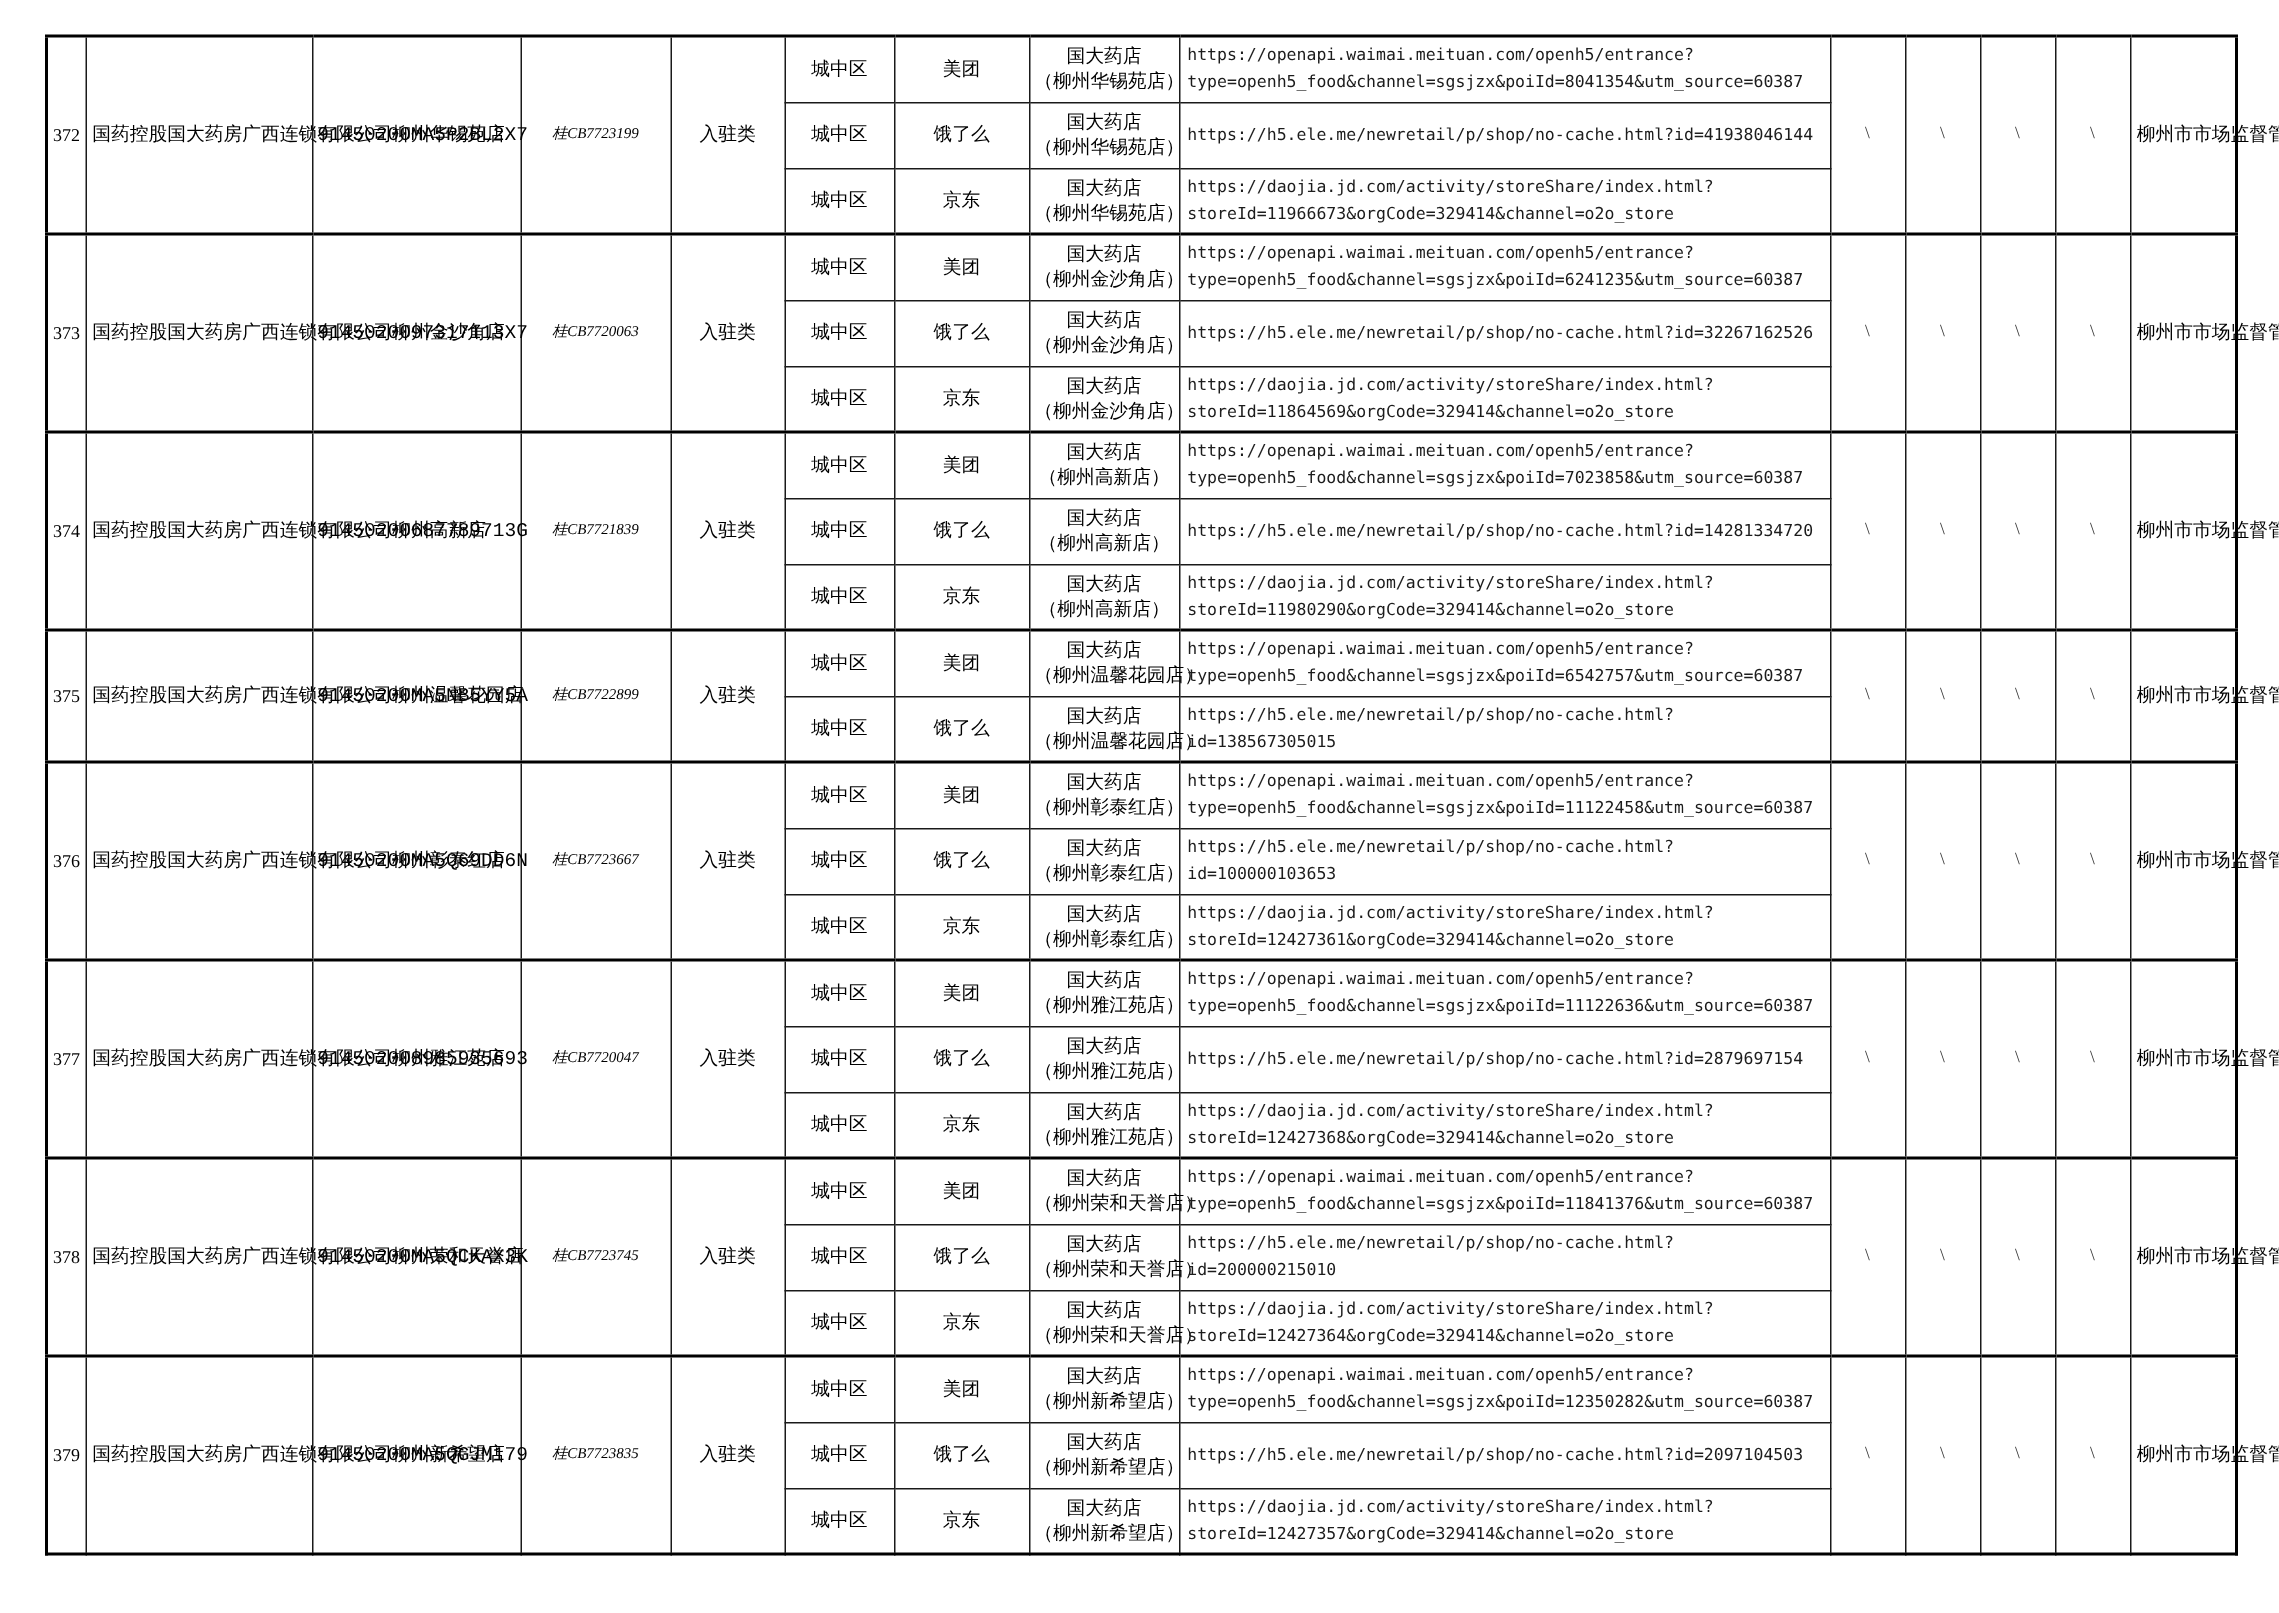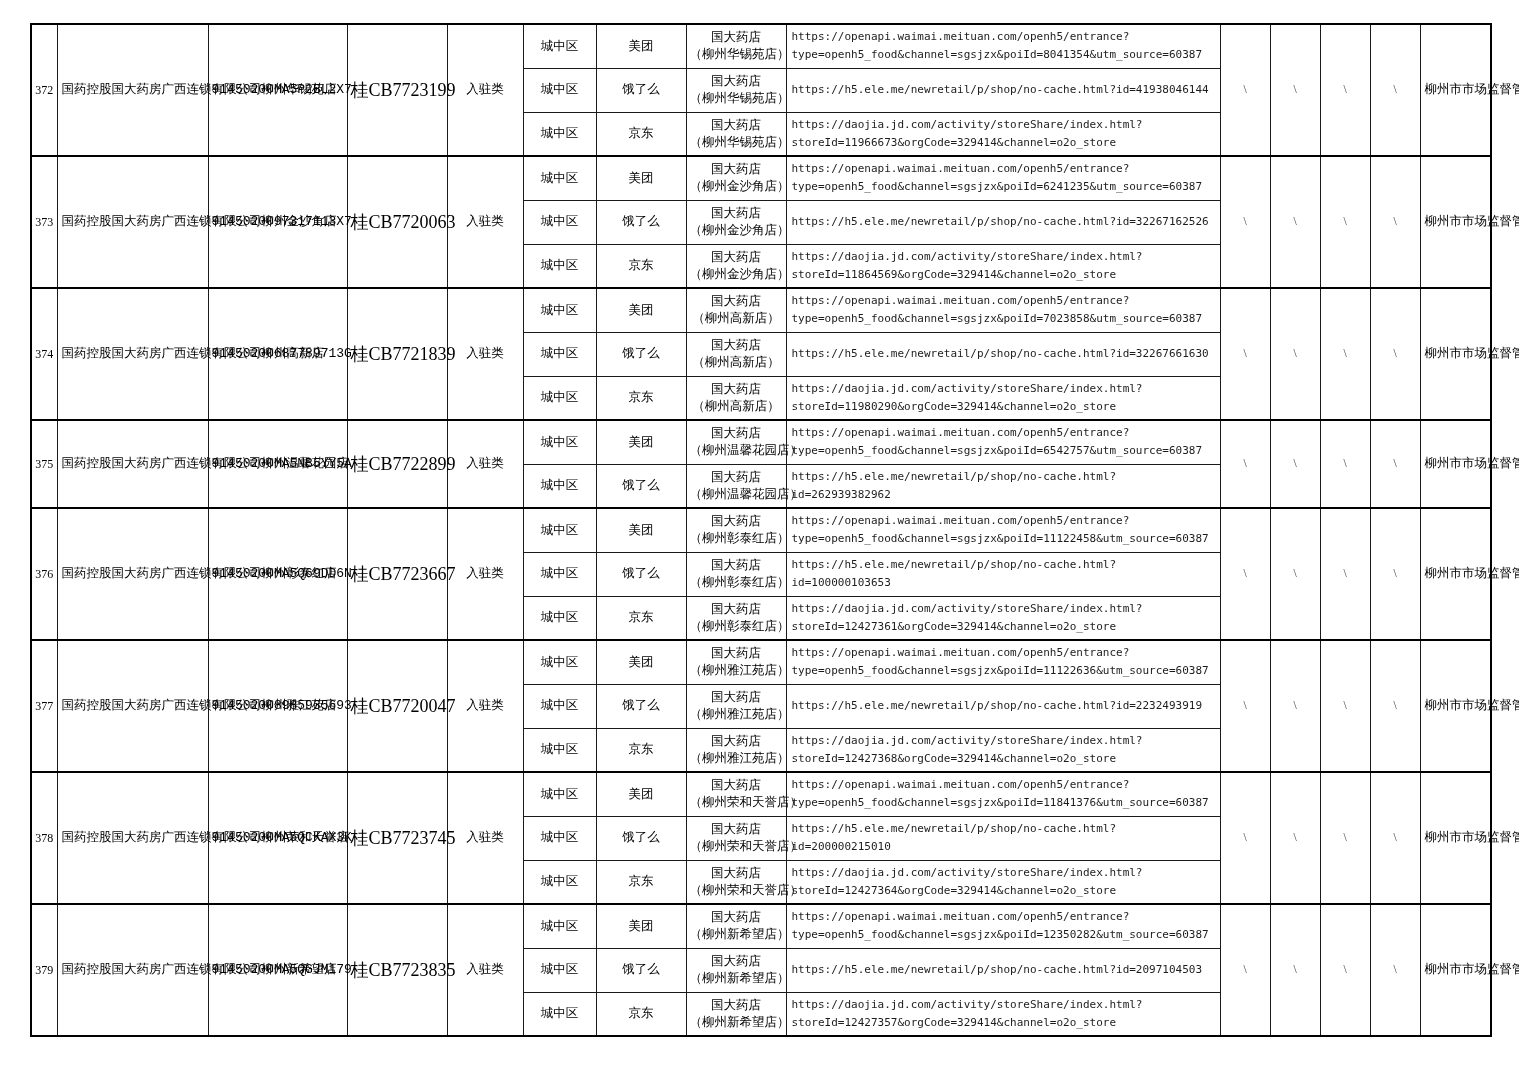--- a/index.html
+++ b/index.html
@@ -26,21 +26,21 @@
     vertical-align: middle;
     padding: 2px 3px;
     font-size: 12.5px;
     line-height: 1.38;
     word-break: keep-all;
   }
   tr.entity-first td { border-top: 2px solid #000; }
   .c-no      { font-size: 12px; padding: 0 1px; }
   .c-company { padding: 2px 4px; }
   .c-credit  { font-size: 13px; font-family: Liberation Mono, monospace; }
-  .c-license { font-size: 18px; }
+  .c-license { font-size: 10px; font-style: italic; }
   .c-url { text-align: left; padding: 2px 8px 2px 5px; }
   .c-url span {
     display: block;
     font-family: "DejaVu Sans Mono", monospace;
     font-size: 11px;
     line-height: 1.62;
     overflow-wrap: break-word;
     word-break: normal;
     color: #1c1c1c;
   }
@@ -152,21 +152,21 @@
         <td class="c-slash" rowspan="3">\</td>
         <td class="c-slash" rowspan="3">\</td>
         <td class="c-slash" rowspan="3">\</td>
         <td class="c-regulator" rowspan="3">柳州市市场监督管理局</td>
       </tr>
       <tr>
         <td class="c-district">城中区</td>
         <td class="c-platform">饿了么</td>
         <td class="c-store">国大药店（柳州高新店）</td>
         <td class="c-url">
-          <span>https://h5.ele.me/newretail/p/shop/no-cache.html?id=32267661630</span>
+          <span>https://h5.ele.me/newretail/p/shop/no-cache.html?id=14281334720</span>
         </td>
       </tr>
       <tr>
         <td class="c-district">城中区</td>
         <td class="c-platform">京东</td>
         <td class="c-store">国大药店（柳州高新店）</td>
         <td class="c-url">
           <span>https://daojia.jd.com/activity/storeShare/index.html?storeId=11980290&amp;orgCode=329414&amp;channel=o2o_store</span>
         </td>
       </tr>
@@ -186,21 +186,21 @@
         <td class="c-slash" rowspan="2">\</td>
         <td class="c-slash" rowspan="2">\</td>
         <td class="c-slash" rowspan="2">\</td>
         <td class="c-regulator" rowspan="2">柳州市市场监督管理局</td>
       </tr>
       <tr>
         <td class="c-district">城中区</td>
         <td class="c-platform">饿了么</td>
         <td class="c-store">国大药店（柳州温馨花园店）</td>
         <td class="c-url">
-          <span>https://h5.ele.me/newretail/p/shop/no-cache.html?id=262939382962</span>
+          <span>https://h5.ele.me/newretail/p/shop/no-cache.html?id=138567305015</span>
         </td>
       </tr>
       <tr class="entity-first">
         <td class="c-no" rowspan="3">376</td>
         <td class="c-company" rowspan="3">国药控股国大药房广西连锁有限公司柳州彰泰红店</td>
         <td class="c-credit" rowspan="3">91450200MA5Q69DD6N</td>
         <td class="c-license" rowspan="3">桂CB7723667</td>
         <td class="c-category" rowspan="3">入驻类</td>
         <td class="c-district">城中区</td>
         <td class="c-platform">美团</td>
@@ -246,21 +246,21 @@
         <td class="c-slash" rowspan="3">\</td>
         <td class="c-slash" rowspan="3">\</td>
         <td class="c-slash" rowspan="3">\</td>
         <td class="c-regulator" rowspan="3">柳州市市场监督管理局</td>
       </tr>
       <tr>
         <td class="c-district">城中区</td>
         <td class="c-platform">饿了么</td>
         <td class="c-store">国大药店（柳州雅江苑店）</td>
         <td class="c-url">
-          <span>https://h5.ele.me/newretail/p/shop/no-cache.html?id=2232493919</span>
+          <span>https://h5.ele.me/newretail/p/shop/no-cache.html?id=2879697154</span>
         </td>
       </tr>
       <tr>
         <td class="c-district">城中区</td>
         <td class="c-platform">京东</td>
         <td class="c-store">国大药店（柳州雅江苑店）</td>
         <td class="c-url">
           <span>https://daojia.jd.com/activity/storeShare/index.html?storeId=12427368&amp;orgCode=329414&amp;channel=o2o_store</span>
         </td>
       </tr>

